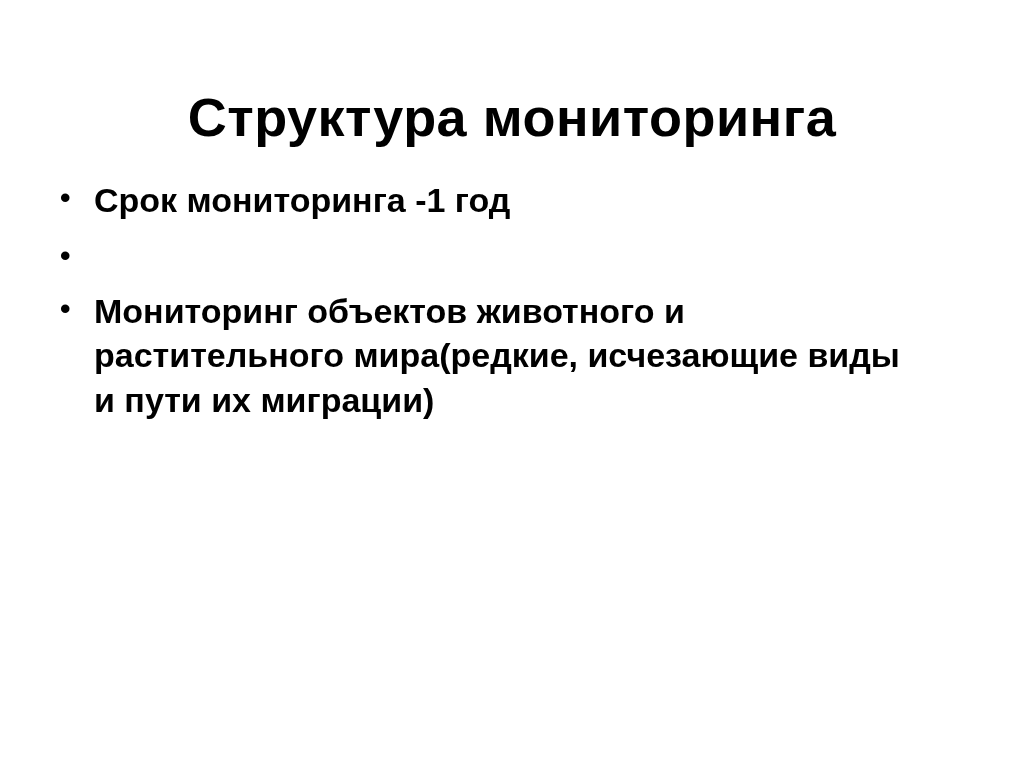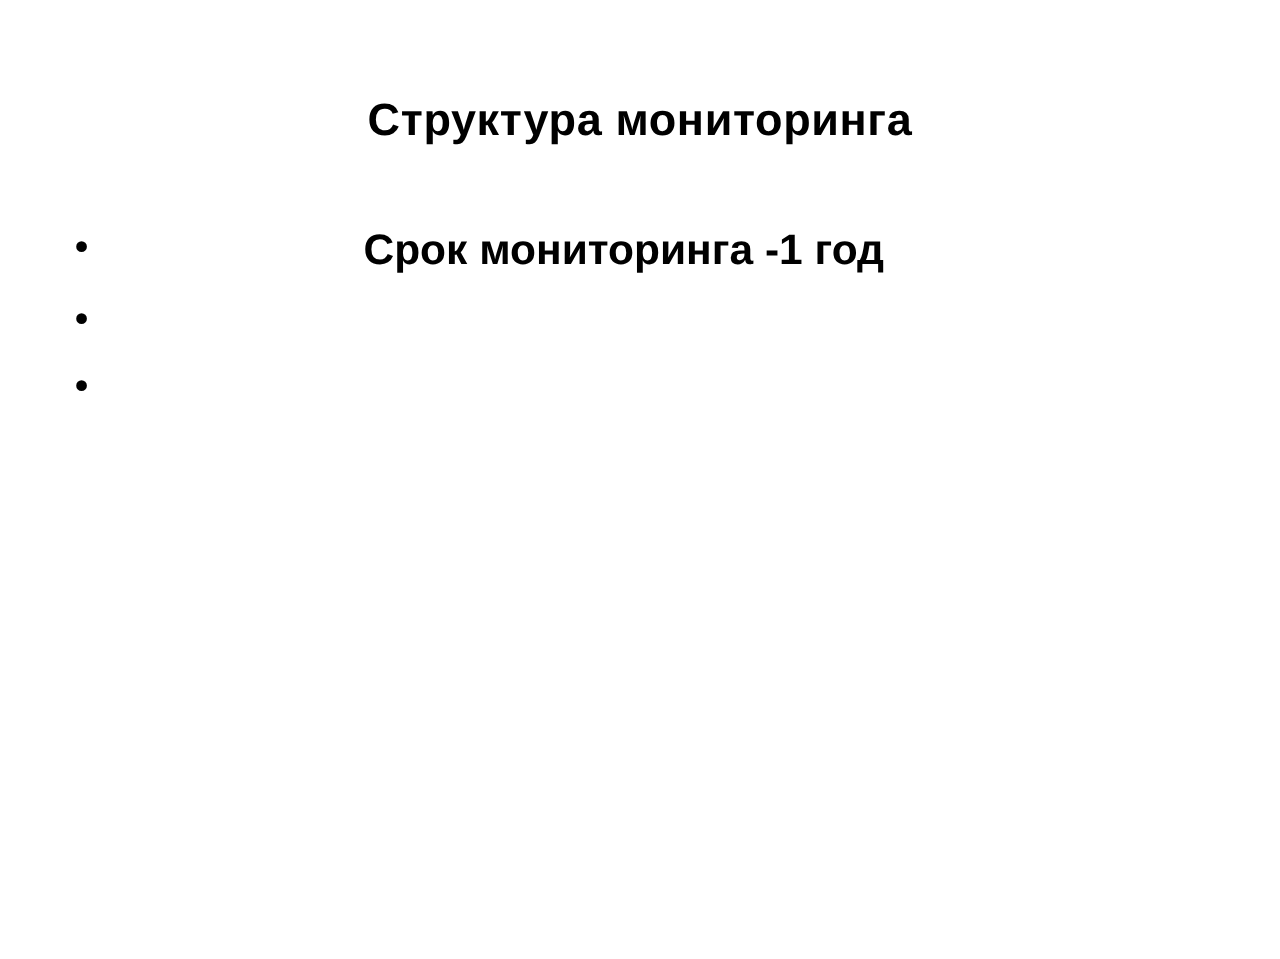--- a/index.html
+++ b/index.html
@@ -20,21 +20,21 @@
     height: 767px;
     background: #ffffff;
     box-sizing: border-box;
   }
   .slide-title {
     position: absolute;
     left: 0;
     right: 0;
     top: 52px;
     text-align: center;
-    font-size: 36px;
+    font-size: 54px;
     font-weight: bold;
     letter-spacing: 0.5px;
     line-height: 1.1;
     color: #000000;
   }
   .bullet-list {
     position: absolute;
     left: 48px;
     top: 178px;
     width: 900px;
@@ -56,21 +56,20 @@
     width: 46px;
     font-size: 30px;
     line-height: 1.30;
     text-align: left;
     padding-left: 12px;
     box-sizing: border-box;
   }
   .bullet-text {
     flex: 1 1 auto;
     max-width: 810px;
-    text-align: center;
   }
 </style>
 </head>
 <body>
 
 <div class="slide">
 
   <h1 class="slide-title">Структура мониторинга</h1>
 
   <ul class="bullet-list">
@@ -79,17 +78,18 @@
       <span class="bullet-marker">•</span>
       <span class="bullet-text">Срок мониторинга -1 год</span>
     </li>
 
     <li class="bullet-item">
       <span class="bullet-marker">•</span>
     </li>
 
     <li class="bullet-item">
       <span class="bullet-marker">•</span>
+      <span class="bullet-text">Мониторинг объектов животного и растительного мира(редкие, исчезающие виды и пути их миграции)</span>
     </li>
 
   </ul>
 
 </div>
 
 </body></html>

